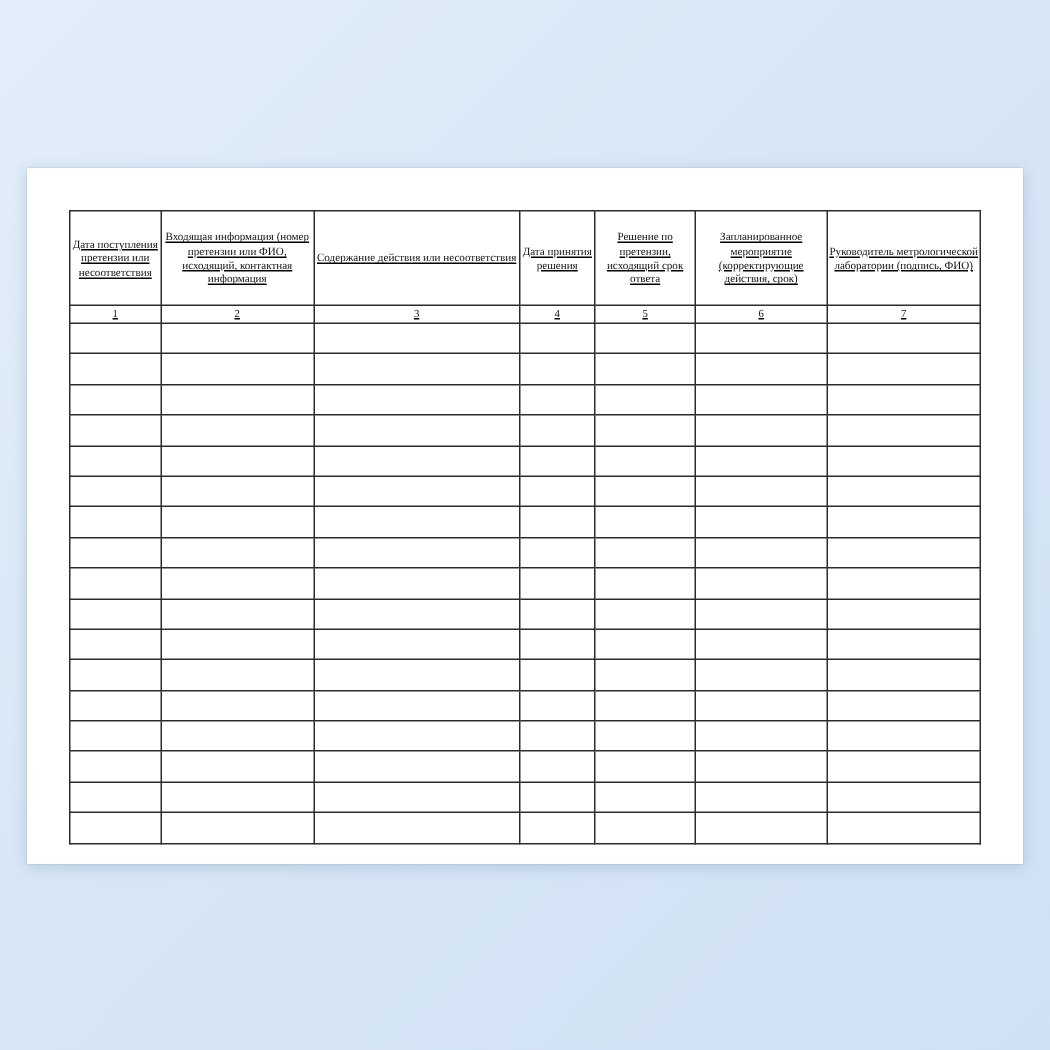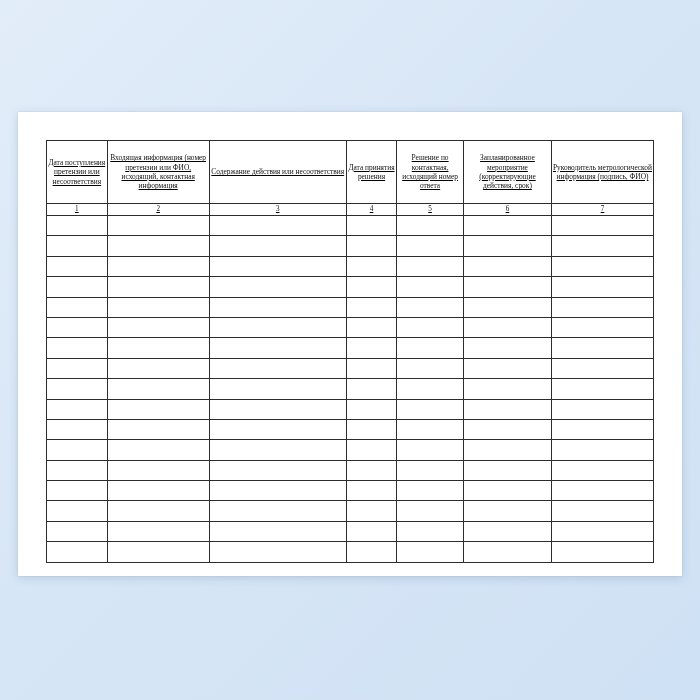--- a/index.html
+++ b/index.html
@@ -88,23 +88,23 @@
             <col class="c5">
             <col class="c6">
             <col class="c7">
         </colgroup>
         <thead>
           <tr>
             <th>Дата поступления претензии или несоответствия</th>
             <th>Входящая информация (номер претензии или ФИО, исходящий, контактная информация</th>
             <th>Содержание действия или несоответствия</th>
             <th>Дата принятия решения</th>
-            <th>Решение по контактная, исходящий номер ответа</th>
+            <th>Решение по претензии, исходящий срок ответа</th>
             <th>Запланированное мероприятие (корректирующие действия, срок)</th>
-            <th>Руководитель метрологической информация (подпись, ФИО)</th>
+            <th>Руководитель метрологической лаборатории (подпись, ФИО)</th>
           </tr>
           <tr>
             <th class="numrow">1</th>
             <th class="numrow">2</th>
             <th class="numrow">3</th>
             <th class="numrow">4</th>
             <th class="numrow">5</th>
             <th class="numrow">6</th>
             <th class="numrow">7</th>
           </tr>

